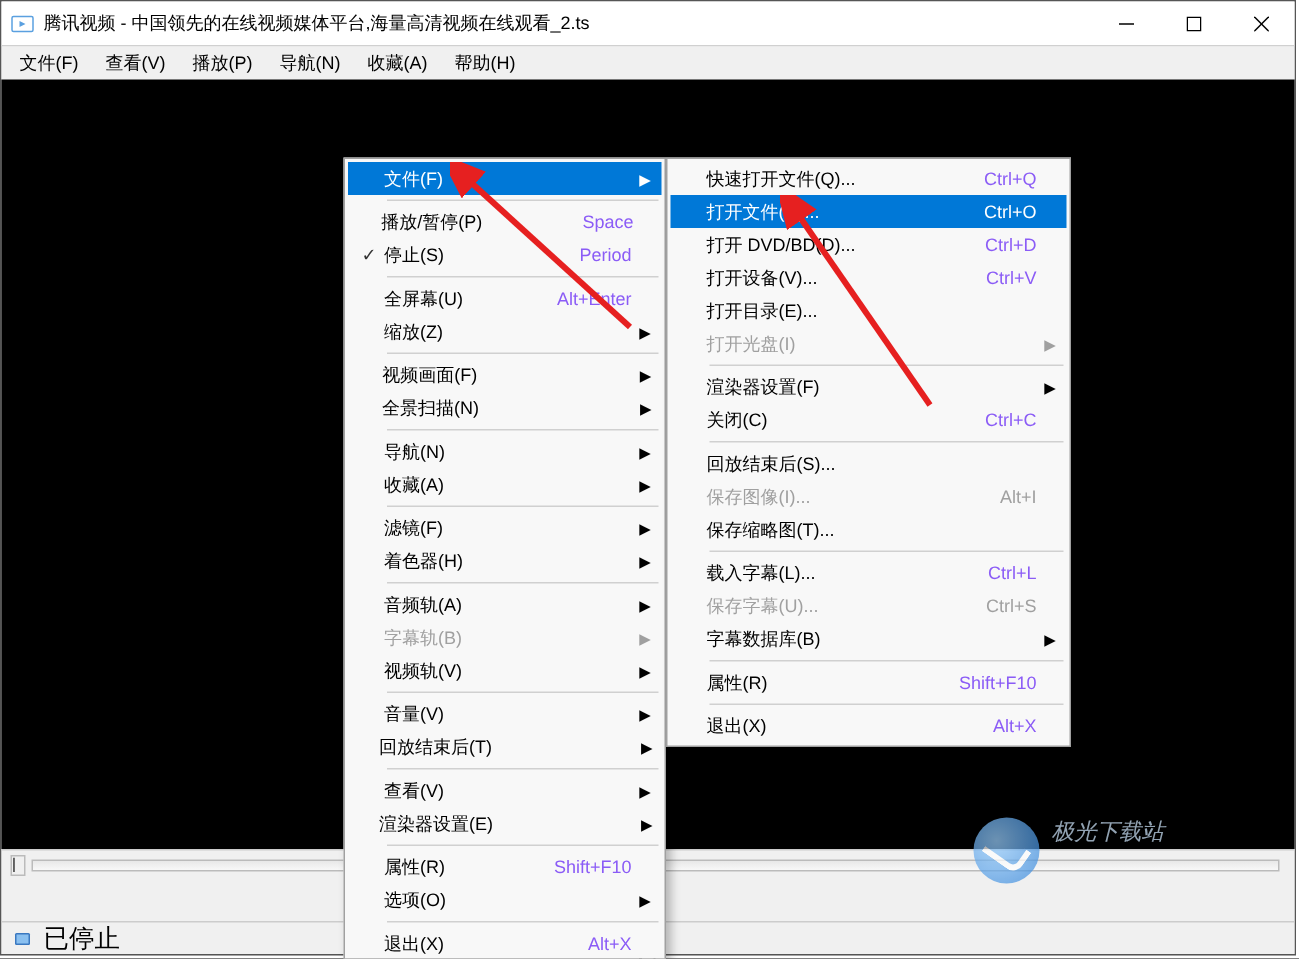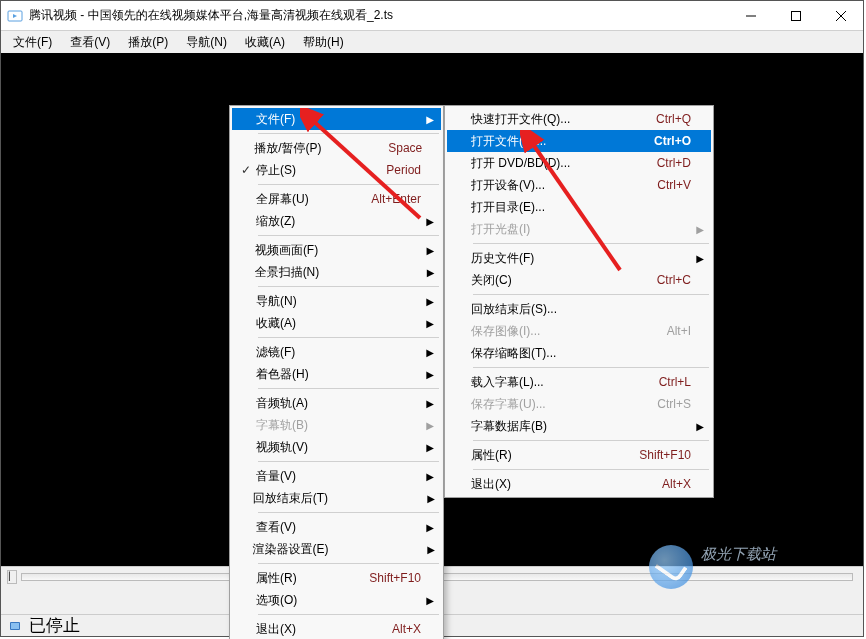--- a/index.html
+++ b/index.html
@@ -25,24 +25,24 @@
   .statusbar { height: 22px; display: flex; align-items: center; padding: 0 6px; background: #f0f0f0; border-top: 1px solid #ccc; font-size: 17px; }
   .status-icon { width: 16px; height: 16px; margin-right: 6px; display: inline-flex; align-items: center; justify-content: center; }
   .watermark { position: absolute; right: 90px; bottom: 50px; opacity: 0.7; display: flex; align-items: flex-start; font-size: 15px; color: #d0e8ff; font-style: italic; pointer-events: none; z-index: 1; }
   .watermark .wm-icon { width: 44px; height: 44px; border-radius: 50%; background: radial-gradient(circle at 35% 35%, #9ad0ff, #2a7fd8); margin-right: 8px; position: relative; }
   .watermark .wm-icon::after { content: ""; position: absolute; left: 8px; top: 14px; width: 24px; height: 14px; border-bottom: 4px solid #fff; border-right: 4px solid #fff; transform: rotate(35deg); border-radius: 0 0 8px 0; }
   
   .ctx-menu { position: absolute; background: #f8f8f8; border: 1px solid #a0a0a0; box-shadow: 3px 3px 6px rgba(0,0,0,0.25); font-size: 12px; padding: 2px; z-index: 50; }
   .ctx-item { display: flex; align-items: center; height: 22px; padding: 0 4px; position: relative; }
   .ctx-item .check-col { width: 20px; text-align: center; color: #333; }
   .ctx-item .label-col { flex: 1; padding-right: 30px; white-space: nowrap; }
-  .ctx-item .shortcut-col { width: 80px; text-align: right; color: #7f1d1d; padding-right: 2px; }
+  .ctx-item .shortcut-col { width: 80px; text-align: right; color: #8b5cf6; padding-right: 2px; }
   .ctx-item .arrow-col { width: 14px; text-align: center; }
   .ctx-item.highlighted { background: #0078d7; color: #fff; }
-  .ctx-item.highlighted .shortcut-col { color: #fff; font-weight: bold; }
+  .ctx-item.highlighted .shortcut-col { color: #fff; }
   .ctx-item.disabled { color: #a0a0a0; }
   .ctx-item.disabled .shortcut-col { color: #a0a0a0; }
   .ctx-sep { height: 1px; background: #d0d0d0; margin: 3px 2px 3px 26px; }
   .arrow-glyph { font-size: 10px; }
   
   .anno-arrow { position: absolute; z-index: 60; pointer-events: none; }
 </style>
 </head>
 <body>
 
@@ -350,21 +350,21 @@
     </div>
   <div class="ctx-item disabled">
       <span class="check-col"></span>
       <span class="label-col">打开光盘(I)</span>
       <span class="shortcut-col"></span>
       <span class="arrow-col"><span class="arrow-glyph">▶</span></span>
     </div>
   <div class="ctx-sep"></div>
   <div class="ctx-item">
       <span class="check-col"></span>
-      <span class="label-col">历史文件(F)</span>
+      <span class="label-col">渲染器设置(F)</span>
       <span class="shortcut-col"></span>
       <span class="arrow-col"><span class="arrow-glyph">▶</span></span>
     </div>
   <div class="ctx-item">
       <span class="check-col"></span>
       <span class="label-col">关闭(C)</span>
       <span class="shortcut-col">Ctrl+C</span>
       <span class="arrow-col"></span>
     </div>
   <div class="ctx-sep"></div>

